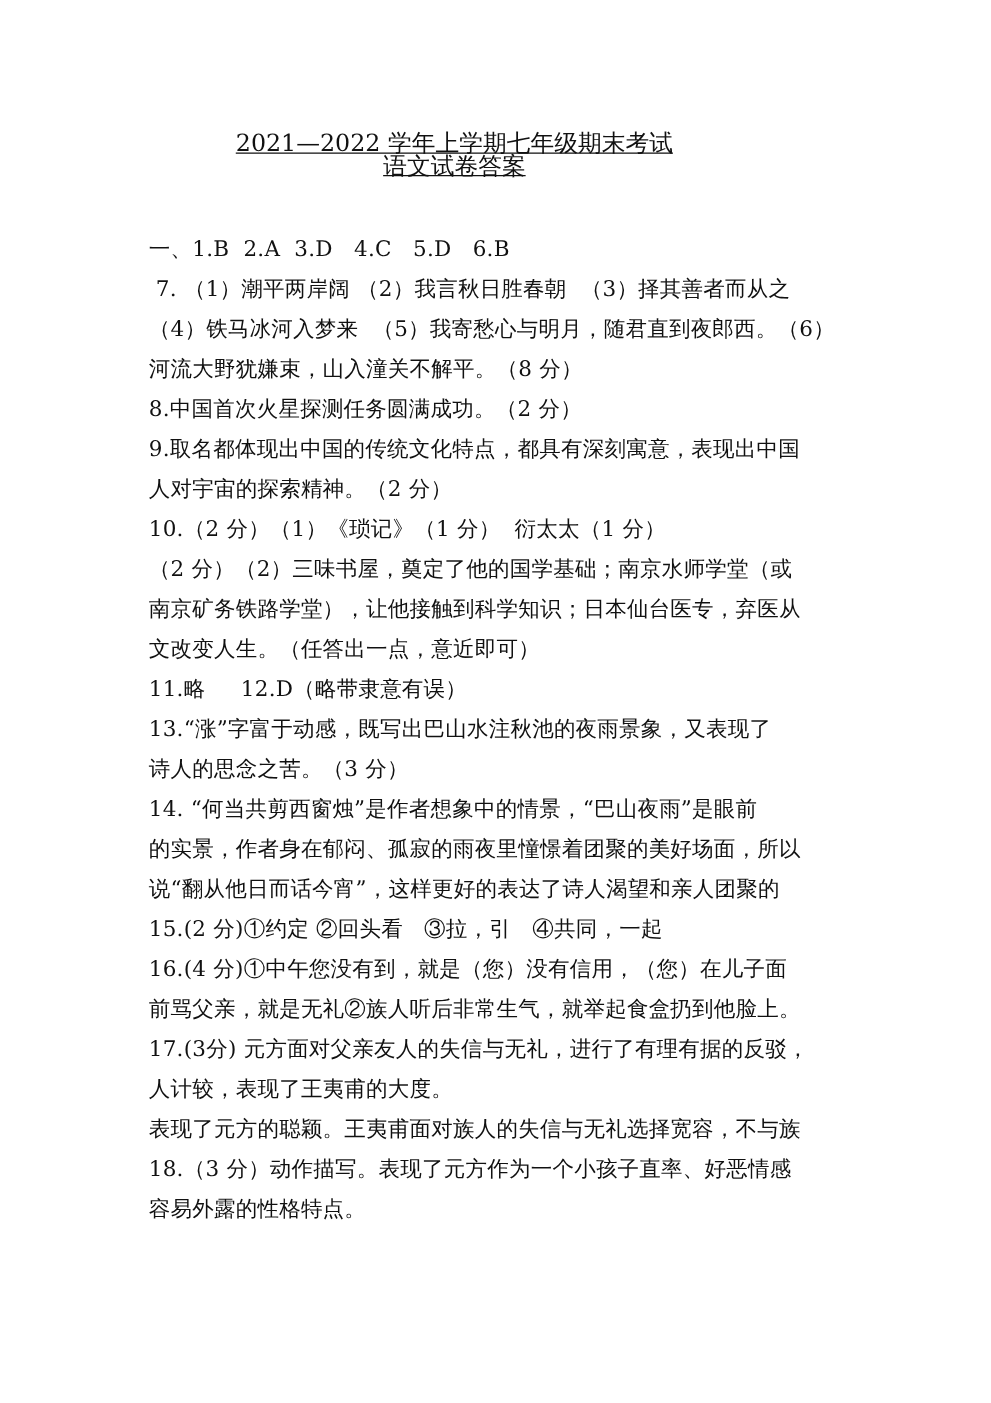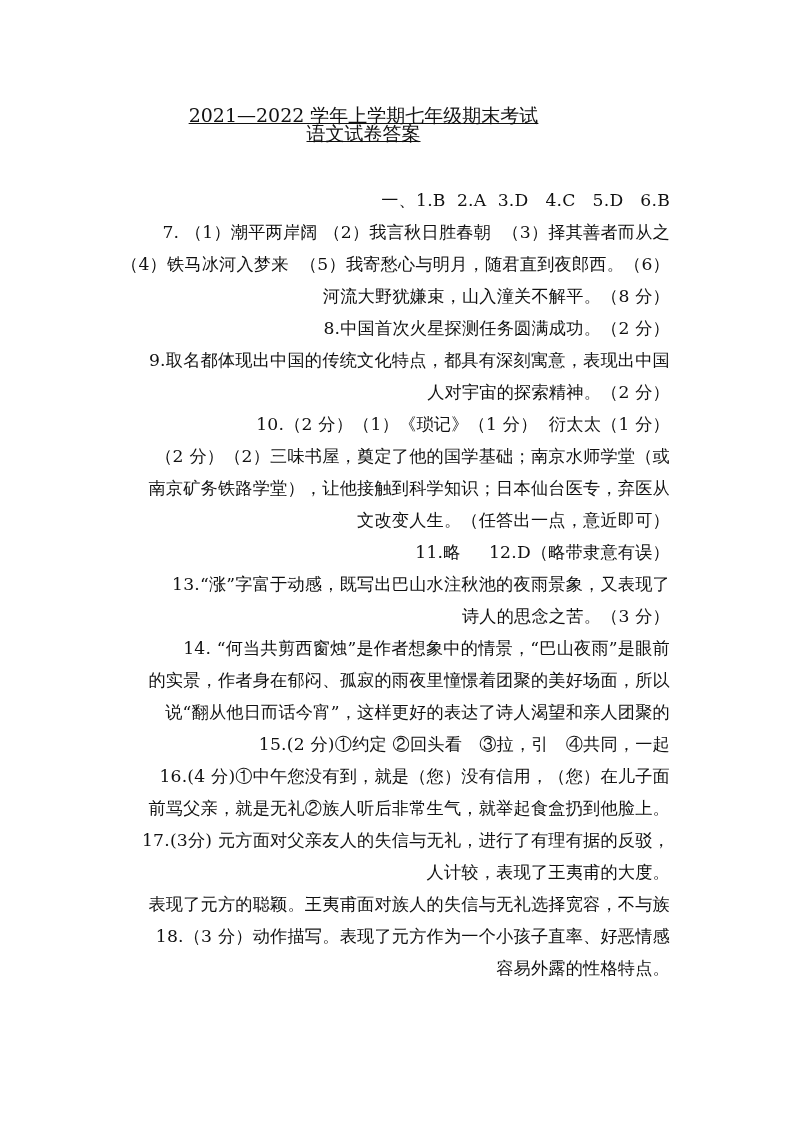--- a/index.html
+++ b/index.html
@@ -29,24 +29,23 @@
       text-align: center;
       font-size: 19px;
       line-height: 24px;
       white-space: nowrap;
       text-decoration: underline;
     }
     .title.t1 { top: 103px; }
     .title.t2 { top: 121px; }
     .body {
       position: absolute;
-      left: 100px;
+      left: 119px;
       top: 184px;
       width: 570px;
-      text-align: right;
     }
     .line {
       height: 32px;
       line-height: 32px;
       font-size: 17.2px;
       white-space: pre;
       letter-spacing: 0.2px;
     }
   </style>
 </head>

